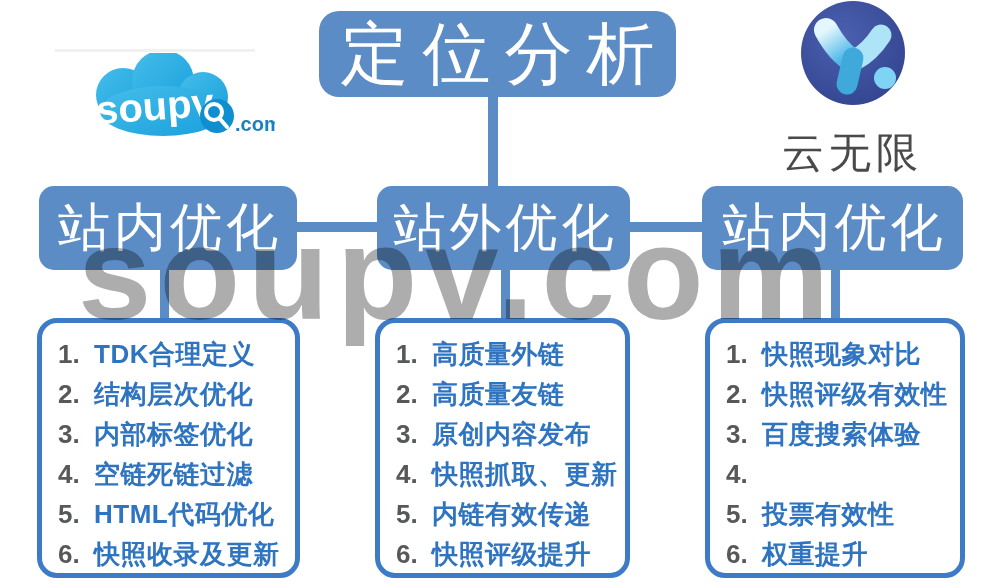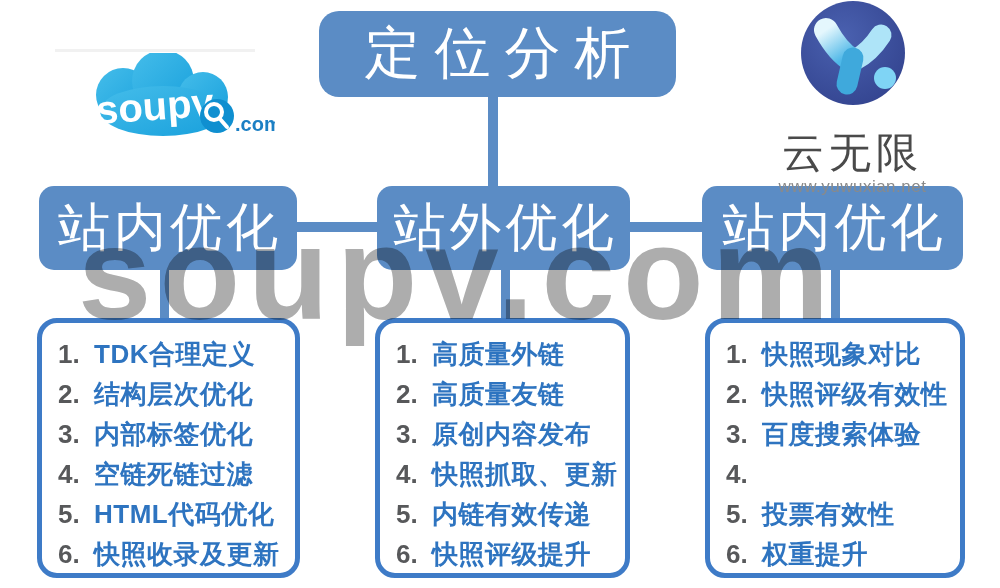--- a/index.html
+++ b/index.html
@@ -9,21 +9,21 @@
   }
   .hairline{position:absolute;left:55px;top:49px;width:200px;height:3px;background:#f1f1f1;}
 
   
   .node{
     position:absolute;background:var(--c-accent,#5b8cc5);color:#fff;
     display:flex;align-items:center;justify-content:center;z-index:1;
   }
   .node span{white-space:nowrap;}
   .root-node{left:319px;top:11px;width:357px;height:86px;border-radius:20px;
-    font-size:56px;letter-spacing:14px;padding-left:14px;box-sizing:border-box;font-weight:400;justify-content:center;}
+    font-size:68px;letter-spacing:14px;padding-left:14px;box-sizing:border-box;font-weight:400;justify-content:center;}
   .branch{top:186px;height:84px;border-radius:15px;font-size:52px;letter-spacing:4px;
     padding-left:4px;box-sizing:border-box;font-weight:400;}
   .branch-1{left:39px;width:258px;}
   .branch-2{left:377px;width:253px;}
   .branch-3{left:702px;width:261px;}
 
   
   .conn{position:absolute;background:var(--c-accent,#5b8cc5);z-index:0;}
   .conn-root{left:488px;top:95px;width:10px;height:93px;}
   .conn-h1{left:294px;top:222px;width:86px;height:10px;}
@@ -101,21 +101,20 @@
           <stop offset="1" stop-color="#4fb8e8"></stop>
         </linearGradient>
       </defs>
       <circle cx="65" cy="53" r="52" fill="url(#navyGrad)"></circle>
       <path d="M38,30 Q50,52 64,60" stroke="url(#splashGrad)" stroke-width="24" fill="none" stroke-linecap="round"></path>
       <path d="M93,35 Q82,52 67,60" stroke="#aee4f8" stroke-width="21" fill="none" stroke-linecap="round"></path>
       <path d="M65,58 L59,84" stroke="#3fa9dc" stroke-width="21" fill="none" stroke-linecap="round"></path>
       <circle cx="97" cy="78" r="11" fill="#7fd4f5"></circle>
     </svg>
     <div class="yuwuxian-title">云无限</div>
-    <div class="yuwuxian-url">www.yuwuxian.net</div>
   </div>
 
   <div class="node root-node">
     <span>定位分析</span>
   </div>
 
   <div class="conn conn-root"></div>
   <div class="conn conn-h1"></div>
   <div class="conn conn-h2"></div>
   <div class="conn conn-d1"></div>

